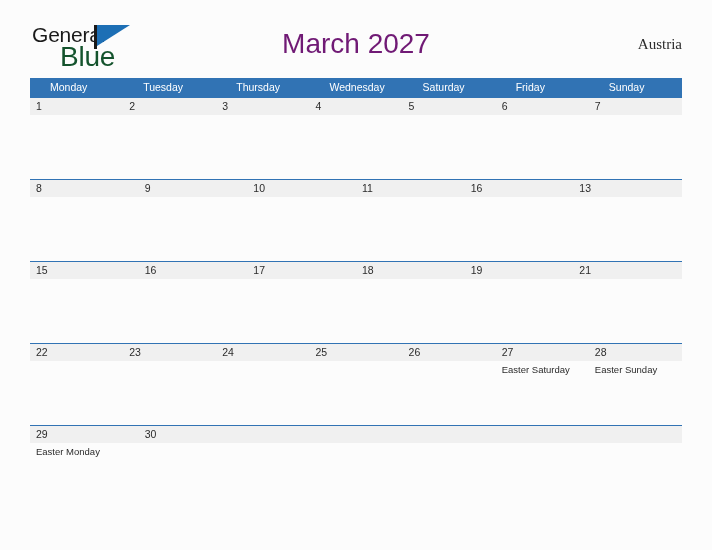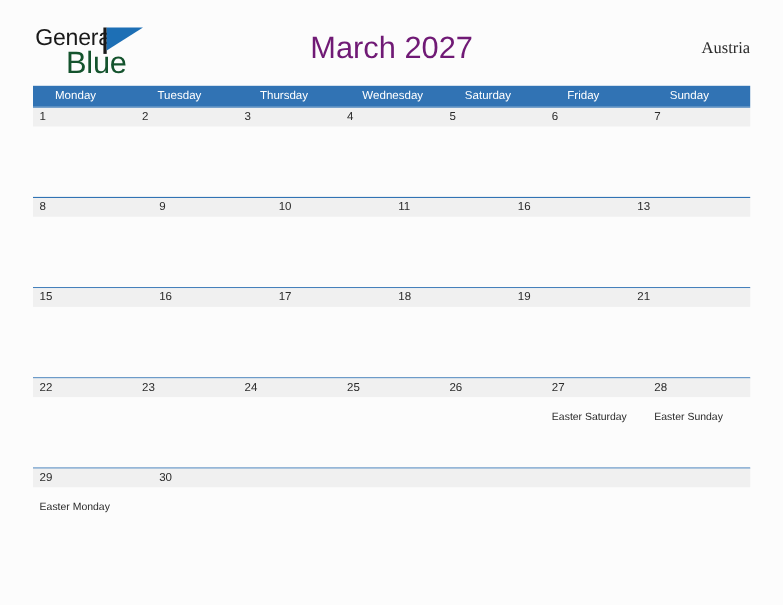--- a/index.html
+++ b/index.html
@@ -145,21 +145,21 @@
     color: #2b2b2b;
     line-height: 17px;
     display: block;
     height: 17px;
   }
   .day-event {
     font-size: 9.5px;
     color: #2b2b2b;
     line-height: 13px;
     display: block;
-    margin-top: 12px;
+    margin-top: 2px;
     white-space: nowrap;
   }
   .day-cell.empty .day-number { visibility: hidden; }
 </style>
 </head>
 <body>
 
 <div class="page-header">
 
   <div class="logo">

